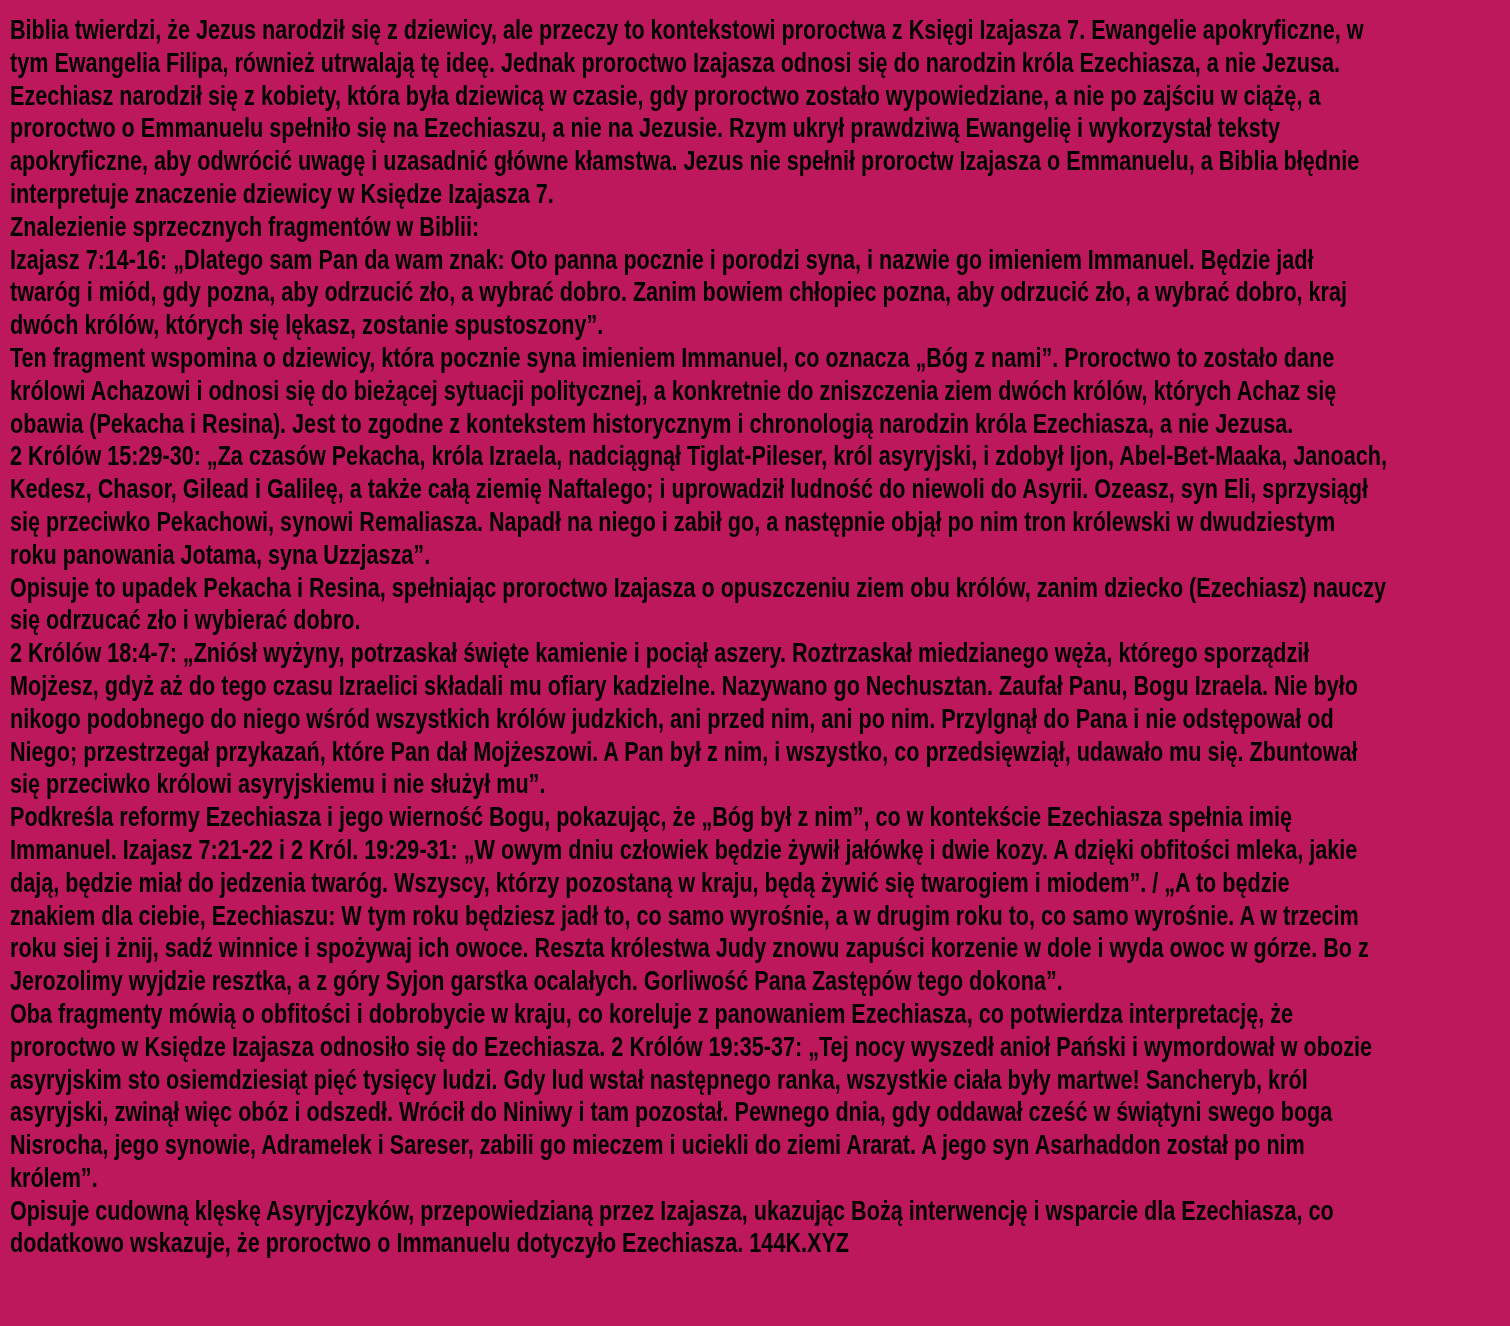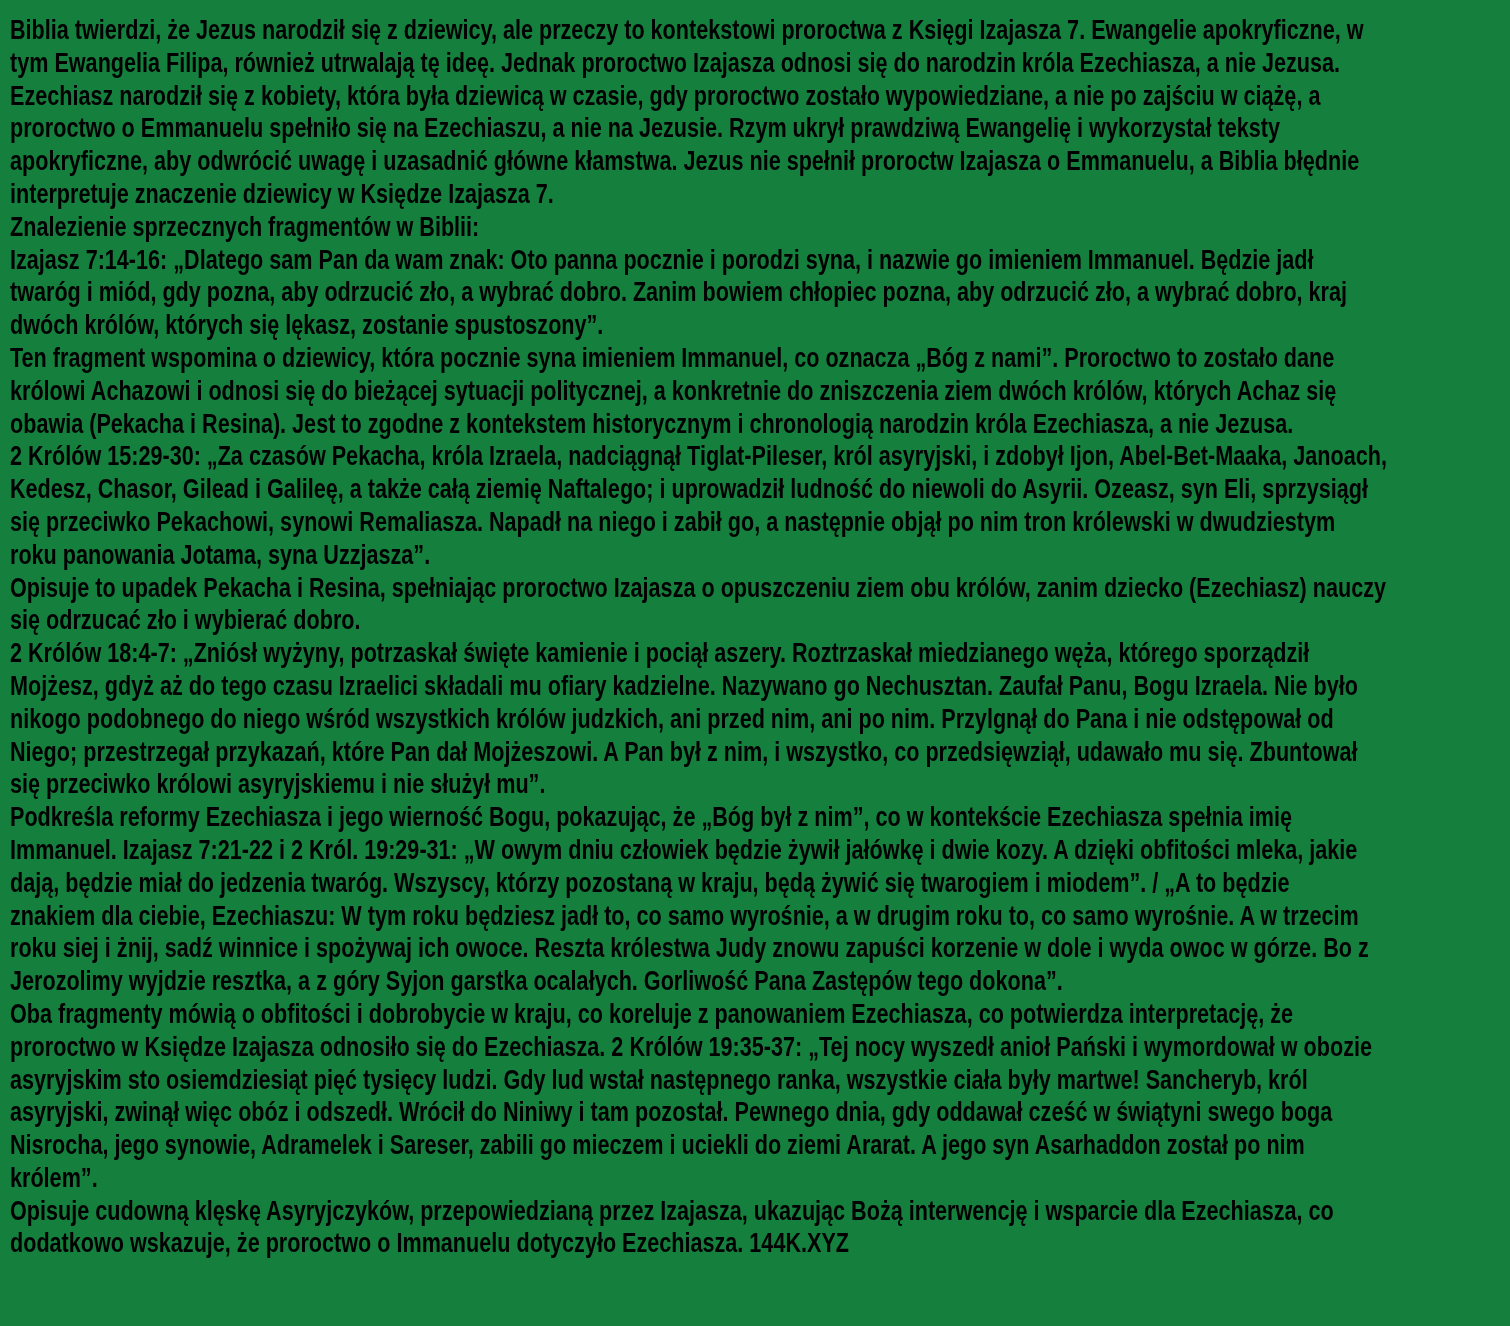--- a/index.html
+++ b/index.html
@@ -7,21 +7,21 @@
     padding: 0;
     background: #ffffff;
     width: 1510px;
     height: 1326px;
     overflow: hidden;
   }
   .page {
     position: relative;
     width: 1510px;
     height: 1326px;
-    background: #15803d;
+    background: #be185d;
   }
   
   .doc-text {
     position: absolute;
     top: 14px;
     left: 10px;
     width: 1880px;
     transform: scaleX(0.8);
     transform-origin: 0 0;
     margin: 0;

